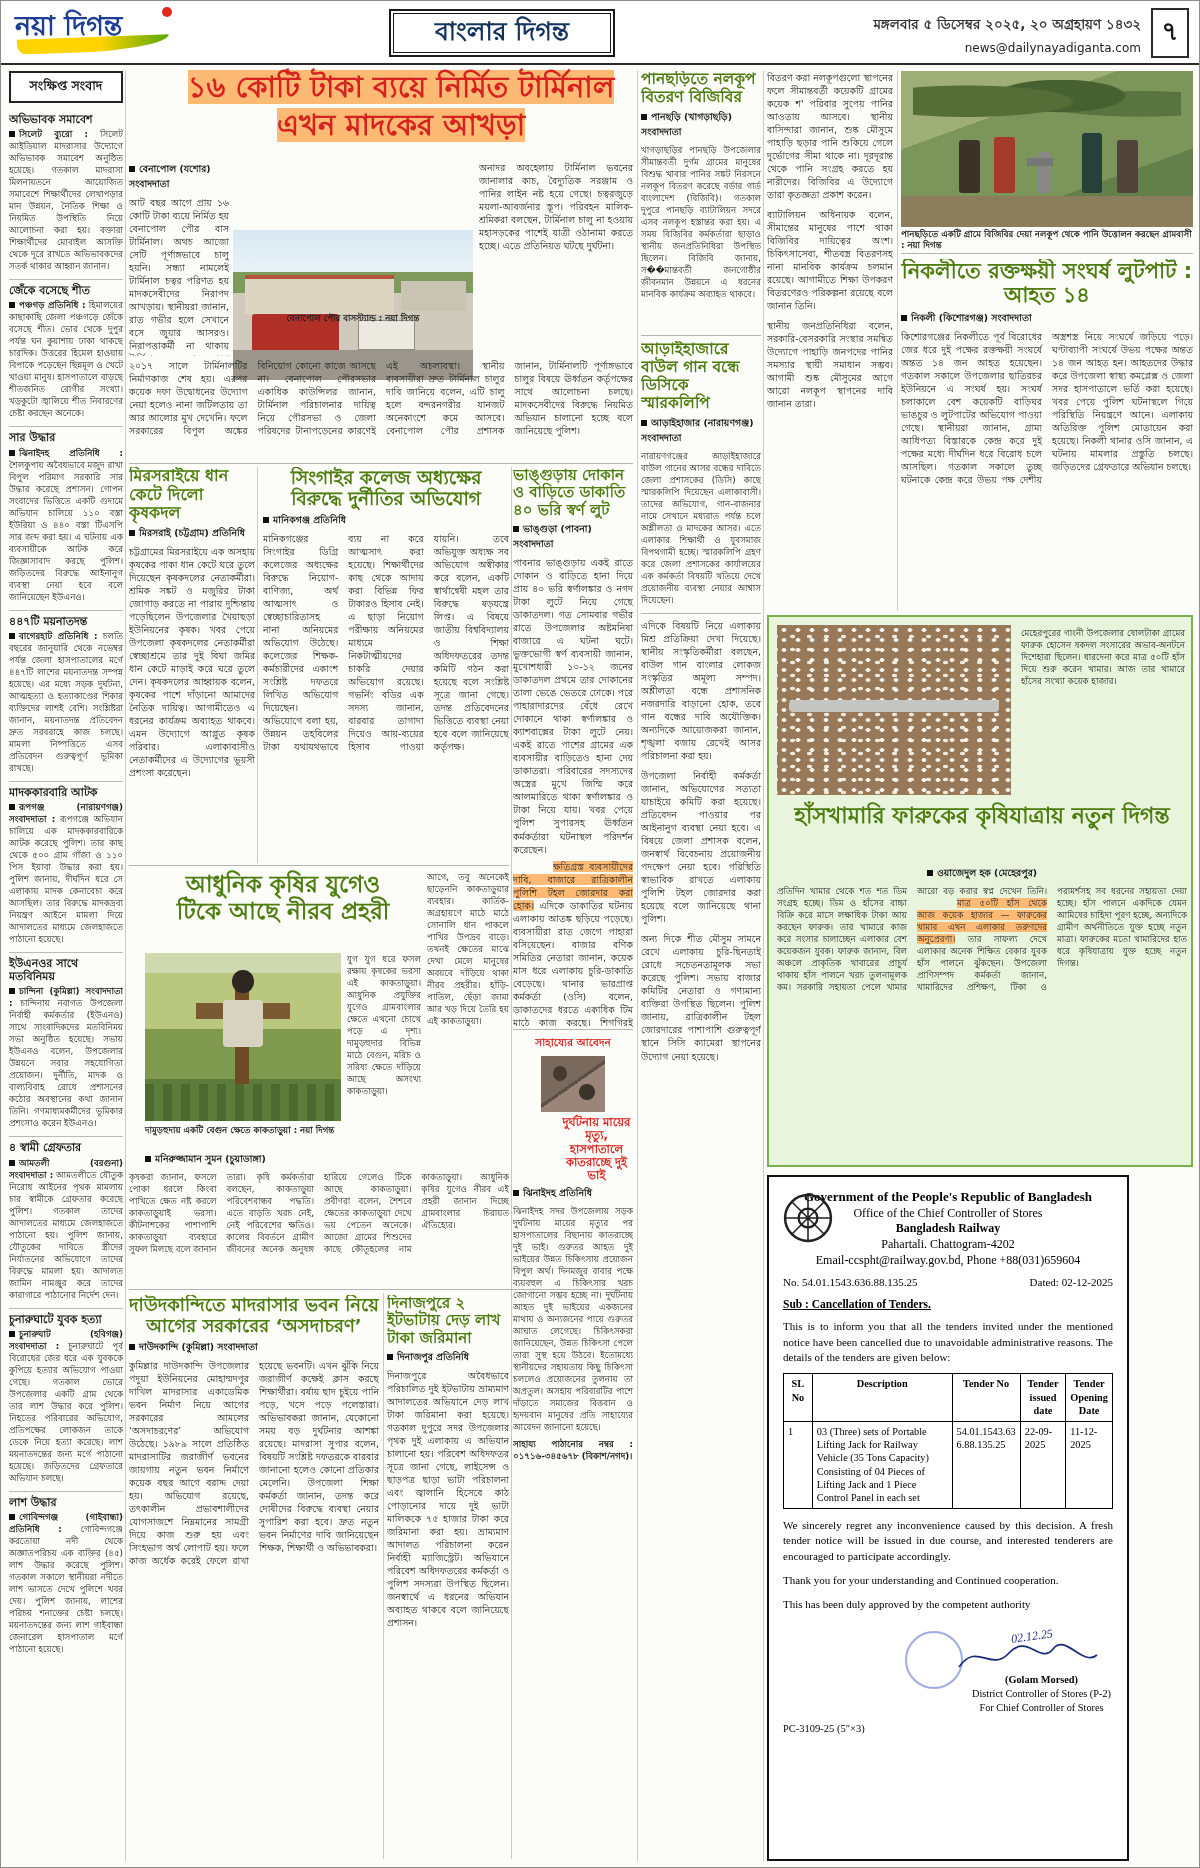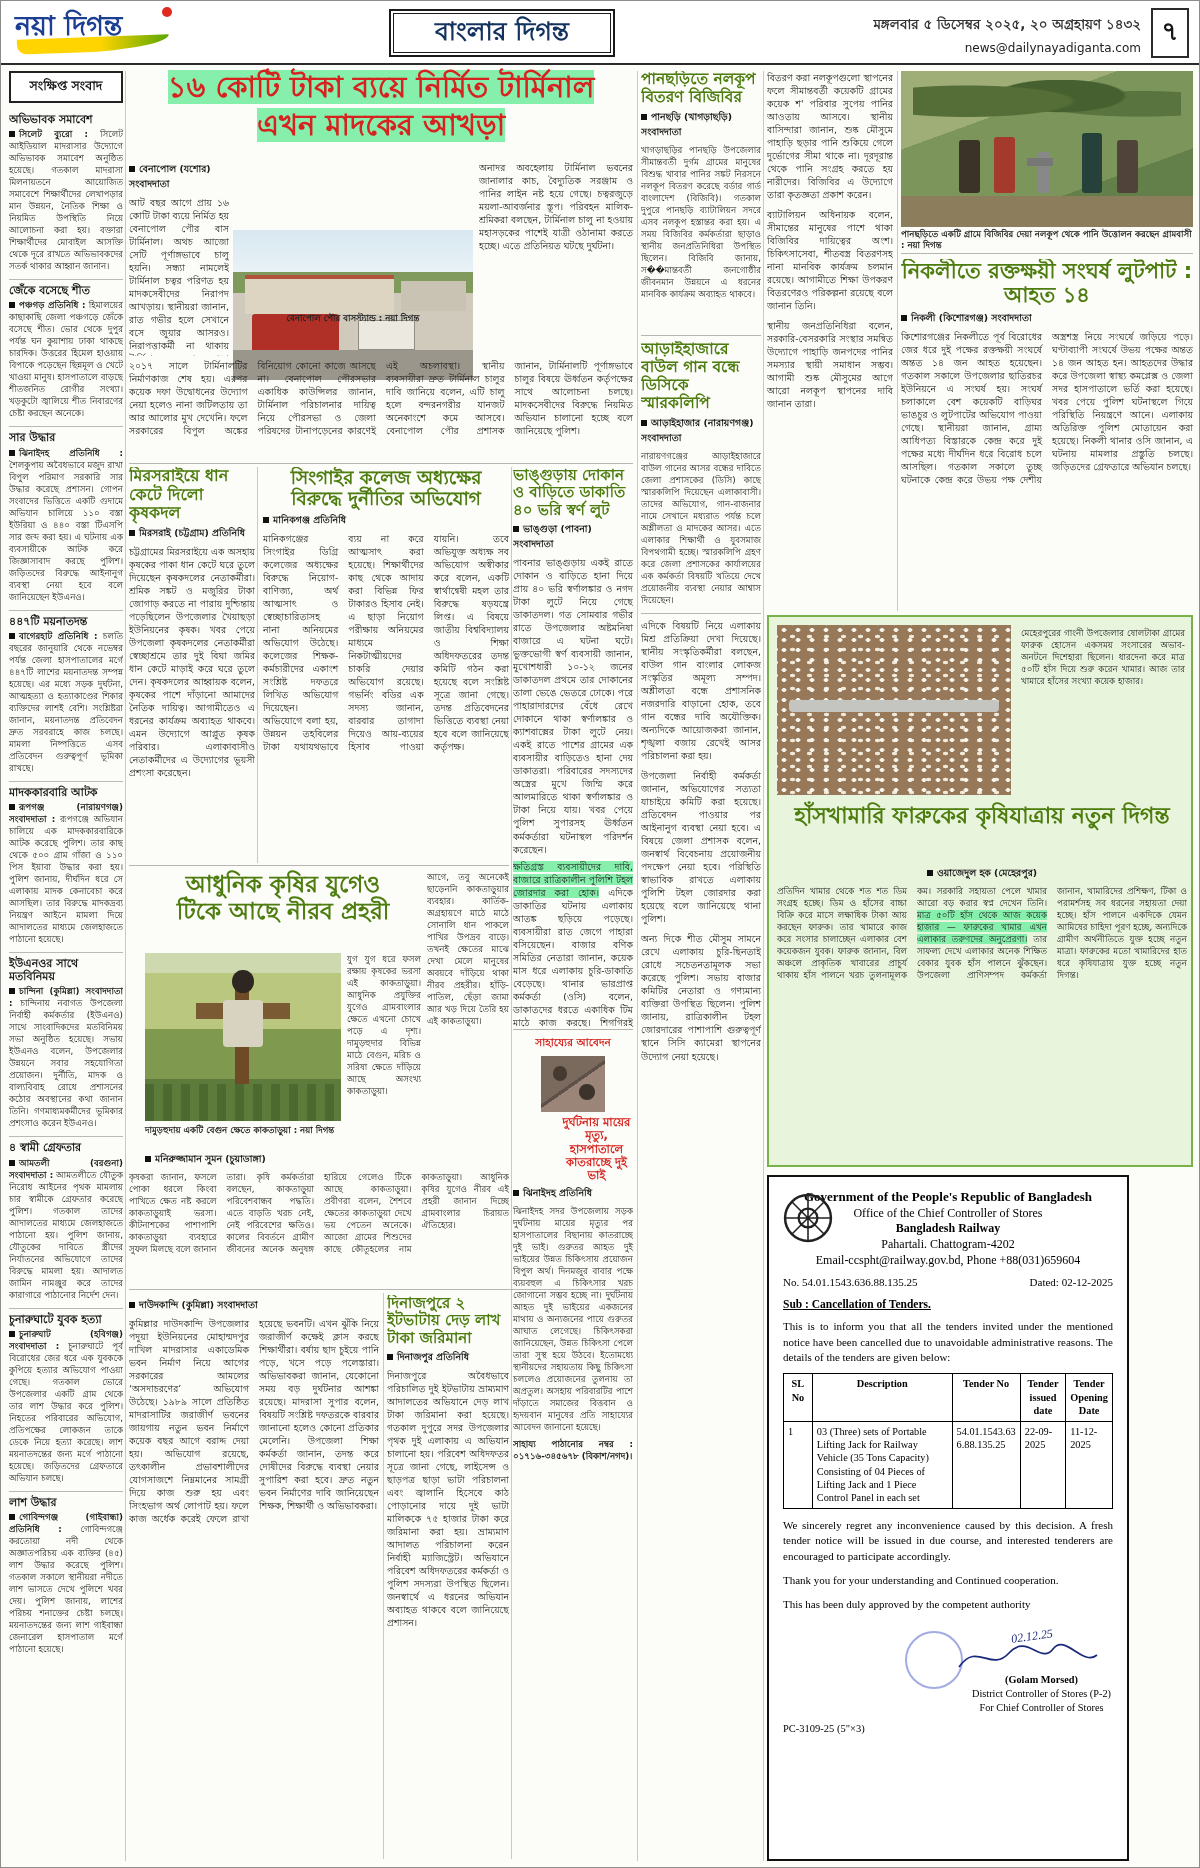--- a/index.html
+++ b/index.html
@@ -8,21 +8,21 @@
 .abs{position:absolute;}
 .bt{font-size:9.3px;line-height:1.4;text-align:justify;color:#1c1c1c;overflow:hidden;}
 .bt-sm{font-size:8.7px;line-height:1.38;text-align:justify;color:#1c1c1c;overflow:hidden;}
 .byline{font-size:9.4px;font-weight:bold;margin:3px 0 4px;}
 .sq{display:inline-block;width:6px;height:6px;background:#111;margin-right:4px;}
 .cap{font-size:8.6px;font-weight:bold;color:#222;line-height:1.25;}
 .vr{position:absolute;width:1px;background:#c9c9c9;}
 .hr{position:absolute;height:1px;background:#b5b5b5;}
 .headline{font-weight:bold;color:#4d7c0f;line-height:1.16;}
 .red{color:#d6231f;}
-.hl{background:#86efac;}
+.hl{background:#fdba74;margin-left:40px;}
 .photo{position:relative;overflow:hidden;background:#cfcabb;}
 .pshape{position:absolute;}
 .cols2{column-count:2;column-gap:10px;}
 .cols3{column-count:3;column-gap:10px;}
 .cols4{column-count:4;column-gap:10px;}
 
 .masthead{position:absolute;left:0;top:0;width:1198px;height:64px;background:#fff;border-bottom:2px solid #2b2b2b;}
 .logo{position:absolute;left:14px;top:4px;width:165px;height:56px;}
 .logo-text{position:relative;z-index:2;font-size:27px;font-weight:bold;color:#1c3f94;}
 .logo-swoosh{position:absolute;left:2px;top:32px;width:152px;height:15px;background:linear-gradient(90deg,#ffd400 0%,#ffd400 55%,#58a700 100%);border-radius:0 0 90px 10px / 0 0 15px 9px;transform:rotate(-2deg);z-index:1;}
@@ -195,20 +195,24 @@
       <div class="pshape" style="left:44.5%;top:10%;width:11%;height:14%;background:#2e2620;border-radius:50%;"></div>
       <div class="pshape" style="left:0;top:78%;width:100%;height:22%;background:repeating-linear-gradient(90deg,#4c6a30 0 9px,#5d7b3a 9px 18px);"></div>
     </figure>
     <figcaption class="cap abs" style="left:16px;top:256px;width:196px;">দামুড়হুদায় একটি বেগুন ক্ষেতে কাকতাড়ুয়া : নয়া দিগন্ত</figcaption>
     <div class="abs bt-sm" style="left:218px;top:84px;width:74px;height:188px;">যুগ যুগ ধরে ফসল রক্ষায় কৃষকের ভরসা এই কাকতাড়ুয়া। আধুনিক প্রযুক্তির যুগেও গ্রামবাংলার ক্ষেতে এখনো চোখে পড়ে এ দৃশ্য। দামুড়হুদার বিভিন্ন মাঠে বেগুন, মরিচ ও সরিষা ক্ষেতে দাঁড়িয়ে আছে অসংখ্য কাকতাড়ুয়া।</div>
     <p class="byline abs" style="left:16px;top:280px;"><span class="sq"></span><span>মনিরুজ্জামান সুমন (চুয়াডাঙ্গা)</span></p>
     <div class="abs bt-sm cols4" style="left:0;top:302px;width:380px;height:116px;">কৃষকরা জানান, ফসলে পোকা ধরলে কিংবা পাখিতে ক্ষেত নষ্ট করলে কাকতাড়ুয়াই ভরসা। কীটনাশকের পাশাপাশি কাকতাড়ুয়া ব্যবহারে সুফল মিলছে বলে জানান তারা। কৃষি কর্মকর্তারা বলছেন, কাকতাড়ুয়া পরিবেশবান্ধব পদ্ধতি। এতে বাড়তি খরচ নেই, নেই পরিবেশের ক্ষতিও। কালের বিবর্তনে গ্রামীণ জীবনের অনেক অনুষঙ্গ হারিয়ে গেলেও টিকে আছে কাকতাড়ুয়া। প্রবীণরা বলেন, শৈশবে ক্ষেতের কাকতাড়ুয়া দেখে ভয় পেতেন অনেকে। আজো গ্রামের শিশুদের কাছে কৌতূহলের নাম কাকতাড়ুয়া। আধুনিক কৃষির যুগেও নীরব এই প্রহরী জানান দিচ্ছে গ্রামবাংলার চিরায়ত ঐতিহ্যের।</div>
   </section>
 
   <section class="abs" style="left:128px;top:1294px;width:250px;height:564px;overflow:hidden;">
+    <h2 class="headline" style="font-size:18px;text-align:center;">
+      <span>দাউদকান্দিতে মাদরাসার ভবন নিয়ে</span><br>
+      <span>আগের সরকারের ‘অসদাচরণ’</span>
+    </h2>
     <p class="byline"><span class="sq"></span><span>দাউদকান্দি (কুমিল্লা) সংবাদদাতা</span></p>
     <div class="bt cols2" style="height:480px;">কুমিল্লার দাউদকান্দি উপজেলার পদুয়া ইউনিয়নের মোহাম্মদপুর দাখিল মাদরাসার একাডেমিক ভবন নির্মাণ নিয়ে আগের সরকারের আমলের ‘অসদাচরণের’ অভিযোগ উঠেছে। ১৯৮৯ সালে প্রতিষ্ঠিত মাদরাসাটির জরাজীর্ণ ভবনের জায়গায় নতুন ভবন নির্মাণে কয়েক বছর আগে বরাদ্দ দেয়া হয়। অভিযোগ রয়েছে, তৎকালীন প্রভাবশালীদের যোগসাজশে নিম্নমানের সামগ্রী দিয়ে কাজ শুরু হয় এবং সিংহভাগ অর্থ লোপাট হয়। ফলে কাজ অর্ধেক করেই ফেলে রাখা হয়েছে ভবনটি। এখন ঝুঁকি নিয়ে জরাজীর্ণ কক্ষেই ক্লাস করছে শিক্ষার্থীরা। বর্ষায় ছাদ চুইয়ে পানি পড়ে, খসে পড়ে পলেস্তারা। অভিভাবকরা জানান, যেকোনো সময় বড় দুর্ঘটনার আশঙ্কা রয়েছে। মাদরাসা সুপার বলেন, বিষয়টি সংশ্লিষ্ট দফতরকে বারবার জানানো হলেও কোনো প্রতিকার মেলেনি। উপজেলা শিক্ষা কর্মকর্তা জানান, তদন্ত করে দোষীদের বিরুদ্ধে ব্যবস্থা নেয়ার সুপারিশ করা হবে। দ্রুত নতুন ভবন নির্মাণের দাবি জানিয়েছেন শিক্ষক, শিক্ষার্থী ও অভিভাবকরা।</div>
   </section>
 
   <section class="abs" style="left:386px;top:1294px;width:122px;height:564px;overflow:hidden;">
     <h2 class="headline" style="font-size:15px;">দিনাজপুরে ২ ইটভাটায় দেড় লাখ টাকা জরিমানা</h2>
     <p class="byline"><span class="sq"></span><span>দিনাজপুর প্রতিনিধি</span></p>
     <p class="bt">দিনাজপুরে অবৈধভাবে পরিচালিত দুই ইটভাটায় ভ্রাম্যমাণ আদালতের অভিযানে দেড় লাখ টাকা জরিমানা করা হয়েছে। গতকাল দুপুরে সদর উপজেলার পৃথক দুই এলাকায় এ অভিযান চালানো হয়। পরিবেশ অধিদফতর সূত্রে জানা গেছে, লাইসেন্স ও ছাড়পত্র ছাড়া ভাটা পরিচালনা এবং জ্বালানি হিসেবে কাঠ পোড়ানোর দায়ে দুই ভাটা মালিককে ৭৫ হাজার টাকা করে জরিমানা করা হয়। ভ্রাম্যমাণ আদালত পরিচালনা করেন নির্বাহী ম্যাজিস্ট্রেট। অভিযানে পরিবেশ অধিদফতরের কর্মকর্তা ও পুলিশ সদস্যরা উপস্থিত ছিলেন। জনস্বার্থে এ ধরনের অভিযান অব্যাহত থাকবে বলে জানিয়েছে প্রশাসন।</p>
   </section>
 
@@ -251,21 +255,21 @@
   <section class="abs" style="left:900px;top:258px;width:292px;height:352px;overflow:hidden;">
     <h2 class="headline" style="font-size:21px;text-align:center;">নিকলীতে রক্তক্ষয়ী সংঘর্ষ লুটপাট : আহত ১৪</h2>
     <p class="byline"><span class="sq"></span><span>নিকলী (কিশোরগঞ্জ) সংবাদদাতা</span></p>
     <div class="bt cols2" style="height:262px;">কিশোরগঞ্জের নিকলীতে পূর্ব বিরোধের জের ধরে দুই পক্ষের রক্তক্ষয়ী সংঘর্ষে অন্তত ১৪ জন আহত হয়েছেন। গতকাল সকালে উপজেলার ছাতিরচর ইউনিয়নে এ সংঘর্ষ হয়। সংঘর্ষ চলাকালে বেশ কয়েকটি বাড়িঘর ভাঙচুর ও লুটপাটের অভিযোগ পাওয়া গেছে। স্থানীয়রা জানান, গ্রাম্য আধিপত্য বিস্তারকে কেন্দ্র করে দুই পক্ষের মধ্যে দীর্ঘদিন ধরে বিরোধ চলে আসছিল। গতকাল সকালে তুচ্ছ ঘটনাকে কেন্দ্র করে উভয় পক্ষ দেশীয় অস্ত্রশস্ত্র নিয়ে সংঘর্ষে জড়িয়ে পড়ে। ঘণ্টাব্যাপী সংঘর্ষে উভয় পক্ষের অন্তত ১৪ জন আহত হন। আহতদের উদ্ধার করে উপজেলা স্বাস্থ্য কমপ্লেক্স ও জেলা সদর হাসপাতালে ভর্তি করা হয়েছে। খবর পেয়ে পুলিশ ঘটনাস্থলে গিয়ে পরিস্থিতি নিয়ন্ত্রণে আনে। এলাকায় অতিরিক্ত পুলিশ মোতায়েন করা হয়েছে। নিকলী থানার ওসি জানান, এ ঘটনায় মামলার প্রস্তুতি চলছে। জড়িতদের গ্রেফতারে অভিযান চলছে।</div>
   </section>
 
   <section class="greenbox abs">
     <figure class="photo abs" style="left:8px;top:8px;width:234px;height:170px;background-color:#97795a;background-image:radial-gradient(#f7f4ec 2.2px,transparent 2.8px),radial-gradient(#efe9da 2.2px,transparent 2.8px);background-size:14px 10px,17px 13px;background-position:0 0,7px 5px;">
       <div class="pshape" style="left:5%;top:44%;width:90%;height:7%;background:#c4c4c0;border-radius:4px;"></div>
     </figure>
-    <div class="abs bt-sm" style="left:252px;top:10px;width:164px;height:168px;">মেহেরপুরের গাংনী উপজেলার ষোলটাকা গ্রামের ফারুক হোসেন একসময় সংসারের অভাব-অনটনে দিশেহারা ছিলেন। ধারদেনা করে মাত্র ৫০টি হাঁস দিয়ে শুরু করেন খামার। আজ তার খামারে হাঁসের সংখ্যা কয়েক হাজার।</div>
+    <div class="abs bt-sm" style="left:252px;top:10px;width:164px;height:168px;">মেহেরপুরের গাংনী উপজেলার ষোলটাকা গ্রামের ফারুক হোসেন ষকদল় সংসারের অভাব-অনটনে দিশেহারা ছিলেন। ধারদেনা করে মাত্র ৫০টি হাঁস দিয়ে শুরু করেন খামার। আজ তার খামারে হাঁসের সংখ্যা কয়েক হাজার।</div>
     <h2 class="headline abs" style="left:8px;top:186px;width:410px;font-size:22px;text-align:center;">
       <span>হাঁসখামারি ফারুকের</span>
       <span>কৃষিযাত্রায় নতুন দিগন্ত</span>
     </h2>
     <p class="byline abs" style="left:8px;top:246px;width:410px;text-align:center;"><span class="sq"></span><span>ওয়াজেদুল হক (মেহেরপুর)</span></p>
     <div class="abs bt-sm cols3" style="left:8px;top:268px;width:410px;height:276px;">
       <span>প্রতিদিন খামার থেকে শত শত ডিম সংগ্রহ হচ্ছে। ডিম ও হাঁসের বাচ্চা বিক্রি করে মাসে লক্ষাধিক টাকা আয় করছেন ফারুক। তার খামারে কাজ করে সংসার চালাচ্ছেন এলাকার বেশ কয়েকজন যুবক। ফারুক জানান, বিল অঞ্চলে প্রাকৃতিক খাবারের প্রাচুর্য থাকায় হাঁস পালনে খরচ তুলনামূলক কম। সরকারি সহায়তা পেলে খামার আরো বড় করার স্বপ্ন দেখেন তিনি।</span>
       <span class="hl">মাত্র ৫০টি হাঁস থেকে আজ কয়েক হাজার — ফারুকের খামার এখন এলাকার তরুণদের অনুপ্রেরণা।</span>
       <span>তার সাফল্য দেখে এলাকার অনেক শিক্ষিত বেকার যুবক হাঁস পালনে ঝুঁকছেন। উপজেলা প্রাণিসম্পদ কর্মকর্তা জানান, খামারিদের প্রশিক্ষণ, টিকা ও পরামর্শসহ সব ধরনের সহায়তা দেয়া হচ্ছে। হাঁস পালনে একদিকে যেমন আমিষের চাহিদা পূরণ হচ্ছে, অন্যদিকে গ্রামীণ অর্থনীতিতে যুক্ত হচ্ছে নতুন মাত্রা। ফারুকের মতো খামারিদের হাত ধরে কৃষিযাত্রায় যুক্ত হচ্ছে নতুন দিগন্ত।</span>
     </div>

